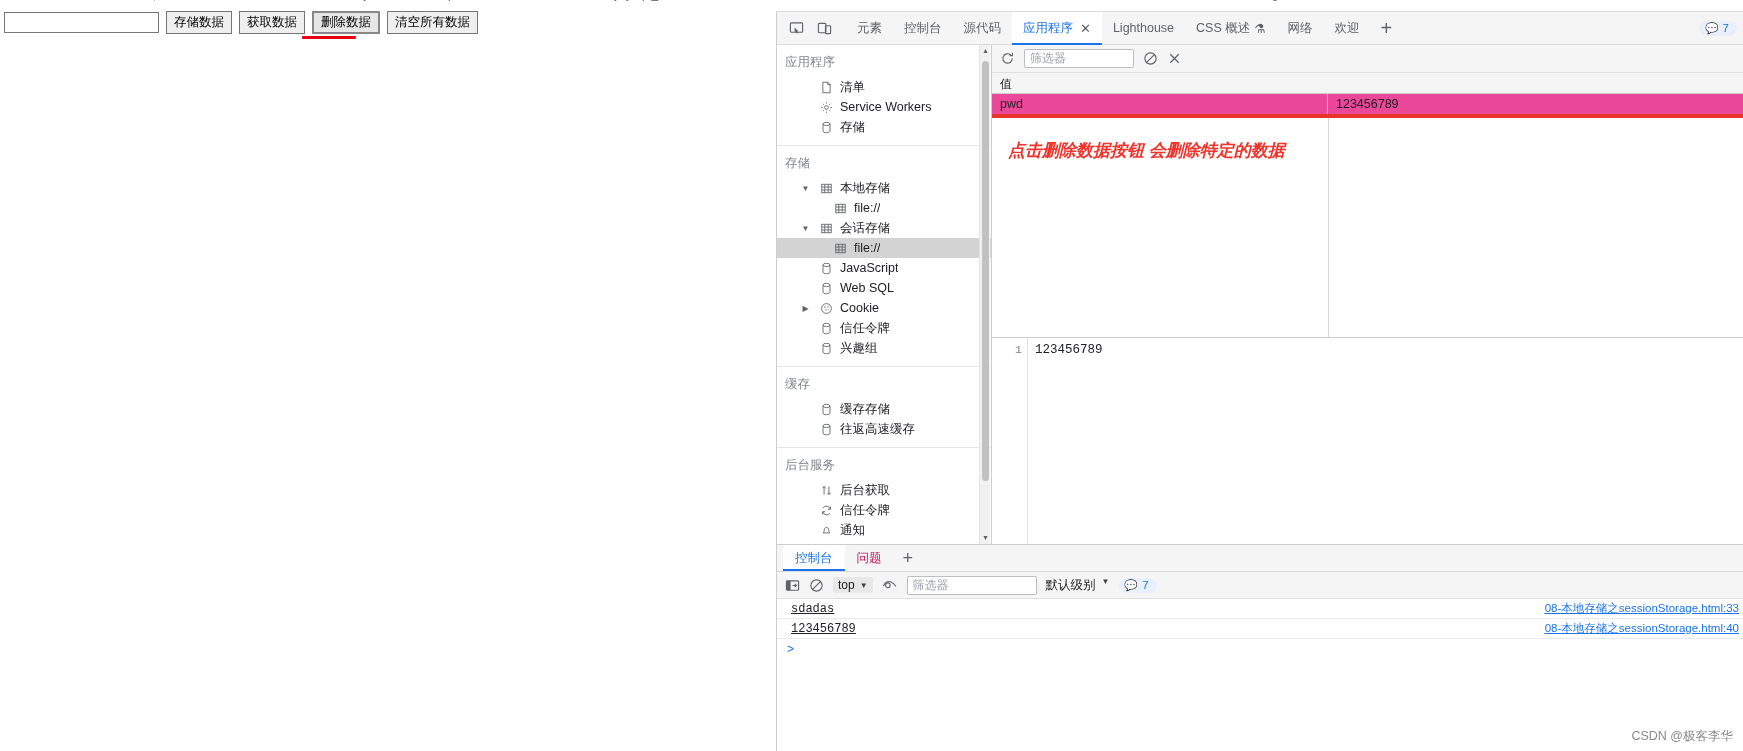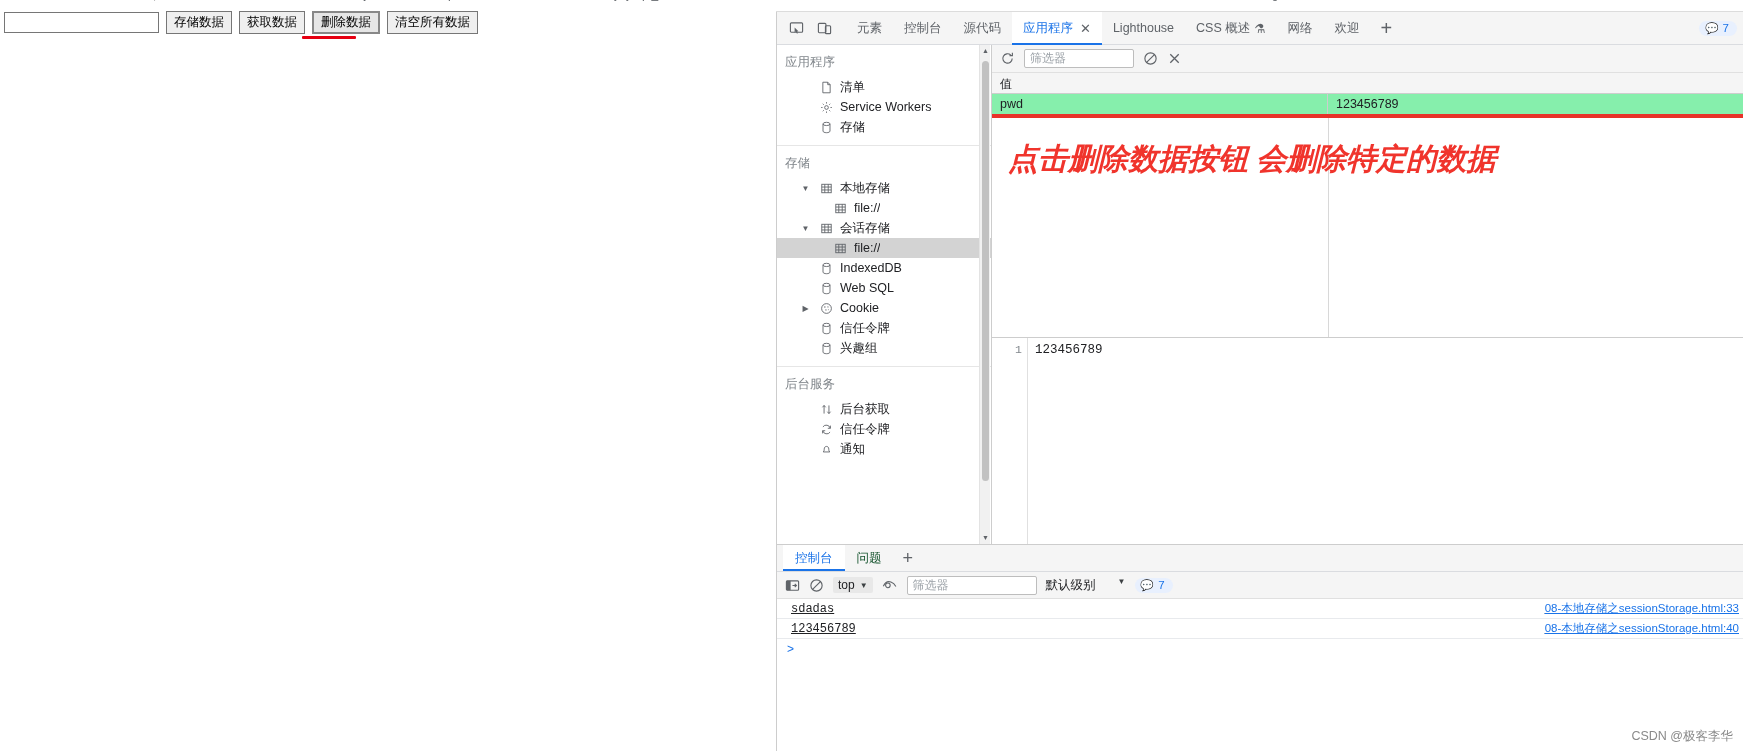--- a/index.html
+++ b/index.html
@@ -161,31 +161,31 @@
   
   .kv-table { flex: none; height: 265px; display: flex; flex-direction: column; border-bottom: 1px solid #cdcdcd; position: relative; }
   .kv-head { display: flex; height: 21px; background: #f5f5f5; border-bottom: 1px solid #cdcdcd; }
   .kv-head .c {
     font-size: 12px; color: #202124; padding: 3px 0 0 8px; display: flex; align-items: center;
   }
   .kv-col-key { width: 336px; border-right: 1px solid #cdcdcd; }
   .kv-col-val { flex: 1; }
   .kv-body { flex: 1; position: relative; background: #fff; }
   .kv-row { display: flex; height: 20px; font-size: 12.5px; }
-  .kv-row.sel { background: #86efac; }
+  .kv-row.sel { background: #ec4899; }
   .kv-row .c { padding-left: 8px; display: flex; align-items: center; }
   .kv-row .c.key { width: 336px; border-right: 1px solid #cdcdcd; }
   .kv-row .c.val { flex: 1; }
   .kv-redline {
     position: absolute; left: 0; right: 0; top: 20px; height: 4px; background: #e8322a;
   }
   .kv-annot {
     position: absolute; left: 16px; top: 45px;
     color: #f0342c; font-weight: bold; font-style: italic;
-    font-size: 30px; white-space: nowrap;
+    font-size: 17px; white-space: nowrap;
     font-family: "Liberation Sans", sans-serif;
   }
   .kv-vsplit { position: absolute; left: 336px; top: 21px; bottom: 0; width: 1px; background: #d8d8d8; }
 
   
   .preview { flex: 1; display: flex; background: #fff; min-height: 0; }
   .pv-gutter {
     width: 36px; min-width: 36px; border-right: 1px solid #e0e0e0; background: #fff;
     font-size: 11.5px; color: #80868b; text-align: right; padding: 5px 5px 0 0;
     font-family: "Liberation Mono", monospace;
@@ -197,38 +197,38 @@
   .drawer {
     height: 207px; min-height: 207px; border-top: 1px solid #cdcdcd;
     display: flex; flex-direction: column; background: #fff;
   }
   .dw-tabbar {
     height: 27px; min-height: 27px; display: flex; align-items: stretch;
     background: #f5f5f5; border-bottom: 1px solid #dadce0; padding-left: 6px;
   }
   .dw-tab {
     display: flex; align-items: center; padding: 0 12px; font-size: 12.5px;
-    color: #14532d; cursor: pointer; position: relative;
+    color: #be185d; cursor: pointer; position: relative;
   }
   .dw-tab.active { color: #1a73e8; background: #fff; }
   .dw-tab.active::after {
     content: ""; position: absolute; left: 0; right: 0; bottom: 0; height: 2px; background: #1a73e8;
   }
   .dw-plus { font-size: 18px; color: #5f6368; padding: 0 9px; display: flex; align-items: center; cursor: pointer; }
 
   .dw-toolbar {
     height: 27px; min-height: 27px; display: flex; align-items: center; gap: 9px;
     padding: 0 8px; background: #f5f5f5; border-bottom: 1px solid #e0e0e0;
   }
   .dw-toolbar .tb-ico { color: #5f6368; display: flex; align-items: center; cursor: pointer; }
   .ctx-select {
     display: flex; align-items: center; gap: 5px; background: #e8e8e8;
     border-radius: 2px; padding: 1px 5px; font-size: 12px; color: #202124; cursor: pointer;
   }
-  .lvl-select { display: flex; align-items: flex-start; gap: 22px; font-size: 12.5px; color: #202124; cursor: pointer; }
+  .lvl-select { display: flex; align-items: flex-start; gap: 6px; font-size: 12.5px; color: #202124; cursor: pointer; }
   .caret { font-size: 8px; color: #3c4043; }
   .dw-filter {
     width: 130px; height: 19px; border: 1px solid #bdbdbd; background: #fff;
     border-radius: 2px; font-size: 12px; color: #9aa0a6; padding: 0 5px;
     display: flex; align-items: center;
   }
 
   .dw-log { flex: 1; overflow: hidden; background: #fff; }
   .log-row {
     display: flex; align-items: center; height: 20px;
@@ -415,21 +415,21 @@
           </div>
 
           <div class="sb-item indent1">
             <span class="sb-arrow blank">▸</span>
             <span class="sb-ico">
               <svg width="13" height="13" viewBox="0 0 16 16" fill="none" stroke="currentColor" stroke-width="1.1">
                 <ellipse cx="8" cy="3.6" rx="4.3" ry="2"></ellipse>
                 <path d="M3.7 3.6v8.8c0 1.1 1.9 2 4.3 2s4.3-.9 4.3-2V3.6"></path>
               </svg>
             </span>
-            <span class="sb-label">IndexedDB</span>
+            <span class="sb-label">JavaScript</span>
           </div>
 
           <div class="sb-item indent1">
             <span class="sb-arrow blank">▸</span>
             <span class="sb-ico">
               <svg width="13" height="13" viewBox="0 0 16 16" fill="none" stroke="currentColor" stroke-width="1.1">
                 <ellipse cx="8" cy="3.6" rx="4.3" ry="2"></ellipse>
                 <path d="M3.7 3.6v8.8c0 1.1 1.9 2 4.3 2s4.3-.9 4.3-2V3.6"></path>
               </svg>
             </span>
@@ -466,20 +466,43 @@
             <span class="sb-ico">
               <svg width="13" height="13" viewBox="0 0 16 16" fill="none" stroke="currentColor" stroke-width="1.1">
                 <ellipse cx="8" cy="3.6" rx="4.3" ry="2"></ellipse>
                 <path d="M3.7 3.6v8.8c0 1.1 1.9 2 4.3 2s4.3-.9 4.3-2V3.6"></path>
               </svg>
             </span>
             <span class="sb-label">兴趣组</span>
           </div>
         </div>
 
+        <div class="sb-group">
+          <div class="sb-title">缓存</div>
+          <div class="sb-item indent1">
+            <span class="sb-arrow blank">▸</span>
+            <span class="sb-ico">
+              <svg width="13" height="13" viewBox="0 0 16 16" fill="none" stroke="currentColor" stroke-width="1.1">
+                <ellipse cx="8" cy="3.6" rx="4.3" ry="2"></ellipse>
+                <path d="M3.7 3.6v8.8c0 1.1 1.9 2 4.3 2s4.3-.9 4.3-2V3.6"></path>
+              </svg>
+            </span>
+            <span class="sb-label">缓存存储</span>
+          </div>
+          <div class="sb-item indent1">
+            <span class="sb-arrow blank">▸</span>
+            <span class="sb-ico">
+              <svg width="13" height="13" viewBox="0 0 16 16" fill="none" stroke="currentColor" stroke-width="1.1">
+                <ellipse cx="8" cy="3.6" rx="4.3" ry="2"></ellipse>
+                <path d="M3.7 3.6v8.8c0 1.1 1.9 2 4.3 2s4.3-.9 4.3-2V3.6"></path>
+              </svg>
+            </span>
+            <span class="sb-label">往返高速缓存</span>
+          </div>
+        </div>
 
         <div class="sb-group">
           <div class="sb-title">后台服务</div>
           <div class="sb-item indent1">
             <span class="sb-arrow blank">▸</span>
             <span class="sb-ico">
               <svg width="13" height="13" viewBox="0 0 16 16" fill="none" stroke="currentColor" stroke-width="1.1">
                 <path d="M5 13V3M5 3L3 5.3M5 3l2 2.3M11 3v10M11 13l-2-2.3M11 13l2-2.3"></path>
               </svg>
             </span>

